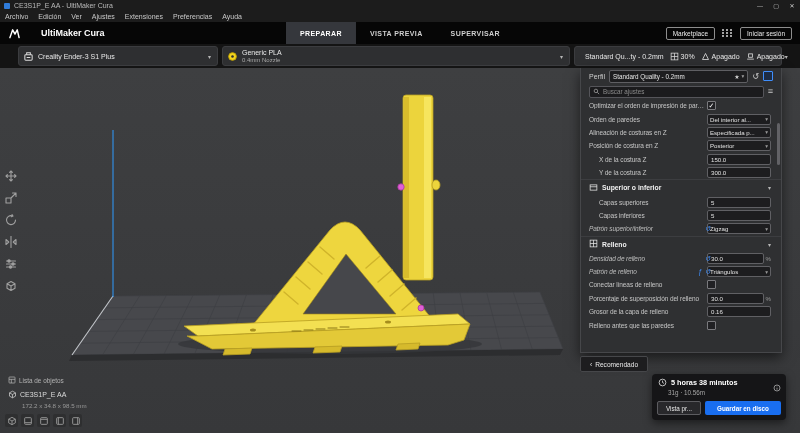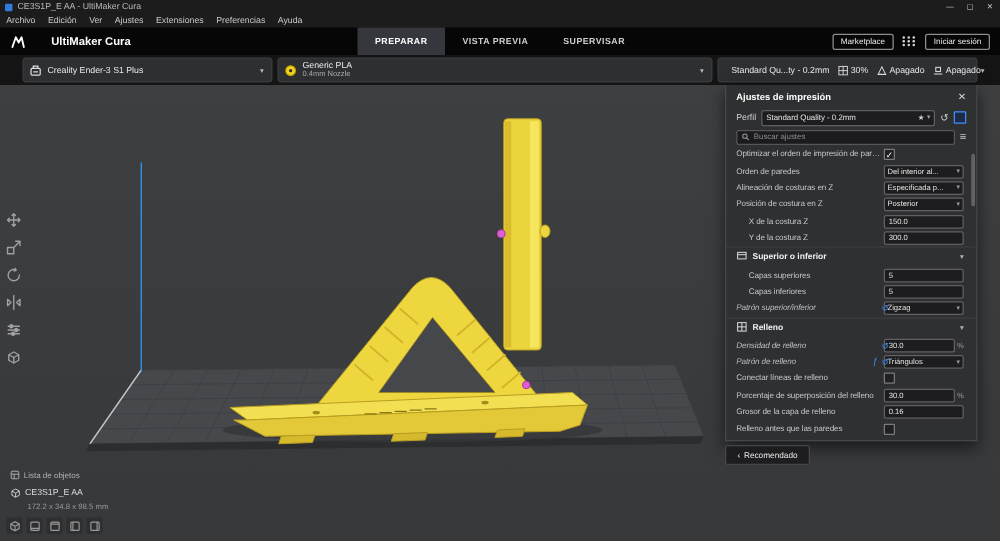--- a/index.html
+++ b/index.html
@@ -298,24 +298,20 @@
           </svg>
         </div>
         <div class="tool-btn">
           <svg width="12" height="12" viewBox="0 0 12 12" fill="none" stroke="#a0a0a0" stroke-width="1.1" stroke-linecap="round" stroke-linejoin="round">
             <path d="M2 3.8 6 1.6l4 2.2v4.4L6 10.4 2 8.2zM2 3.8 6 6l4-2.2M6 6v4.4"></path>
           </svg>
         </div>
       </div>
 
     <div class="settings-panel">
-      <div class="panel-header">
-        <span class="panel-title">Ajustes de impresión</span>
-        <span class="panel-close">✕</span>
-      </div>
       <div class="profile-row">
         <span>Perfil</span>
         <span class="combo">
           <span>Standard Quality - 0.2mm</span>
           <span class="star">★</span>
           <span class="caret">▾</span>
         </span>
         <span class="profile-revert">↺</span>
         <span class="profile-compare"></span>
       </div>
@@ -459,20 +455,40 @@
           </div>
         </div>
       <div class="pscroll"></div>
     </div>
 
     <div class="recommended-btn">
       <span>‹</span>
       <span>Recomendado</span>
     </div>
 
+    <div class="output-panel">
+      <div class="op-row1">
+        <svg width="9" height="9" viewBox="0 0 12 12" fill="none" stroke="#ddd" stroke-width="1.1">
+          <circle cx="6" cy="6" r="4.5"></circle>
+            <path d="M6 3.5V6l2 1.2"></path>
+        </svg>
+        <span>5 horas 38 minutos</span>
+      </div>
+      <div class="op-row2">31g · 10.56m</div>
+      <div class="op-info">
+        <svg width="8" height="8" viewBox="0 0 12 12" fill="none" stroke="#bbb" stroke-width="1.1">
+          <circle cx="6" cy="6" r="4.5"></circle>
+            <path d="M6 5.5v3M6 3.6v.5"></path>
+        </svg>
+      </div>
+      <div class="op-buttons">
+        <span class="op-preview">Vista pr...</span>
+        <span class="op-save">Guardar en disco</span>
+      </div>
+    </div>
 
     <div class="object-list">
       <svg width="8" height="8" viewBox="0 0 12 12" fill="none" stroke="#b3b3b3" stroke-width="1.1">
         <rect x="1.5" y="1.5" width="9" height="9" rx="1"></rect>
           <path d="M1.5 5h9M5 5v5.5"></path>
       </svg>
       <span>Lista de objetos</span>
     </div>
     <div class="model-row">
       <svg width="9" height="9" viewBox="0 0 12 12" fill="none" stroke="#cfcfcf" stroke-width="1">

